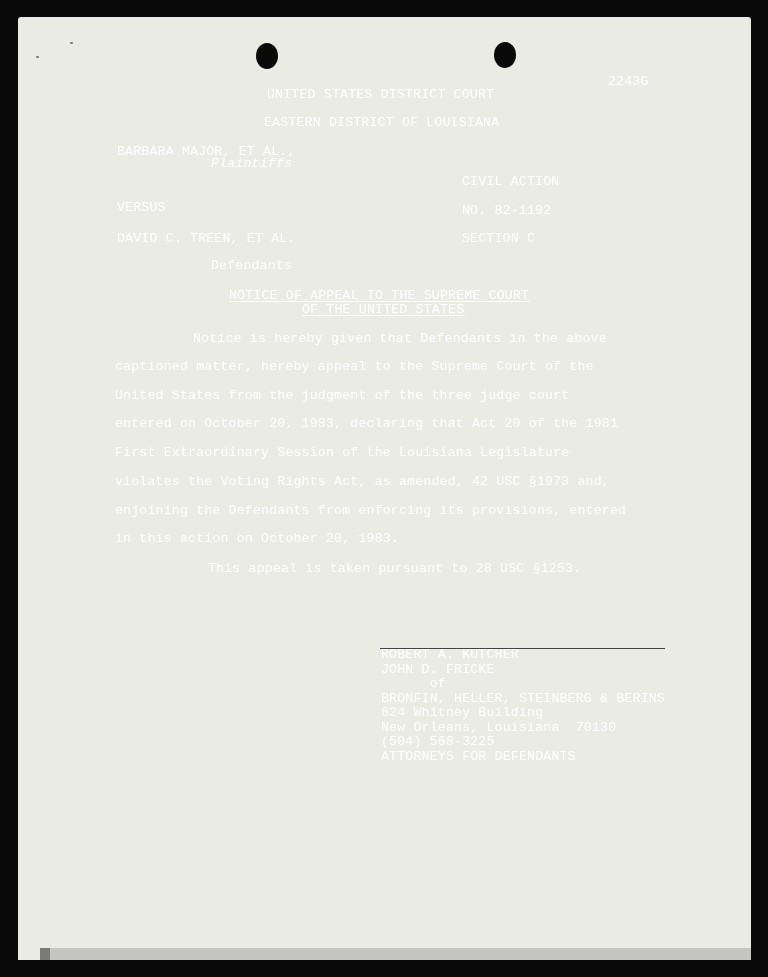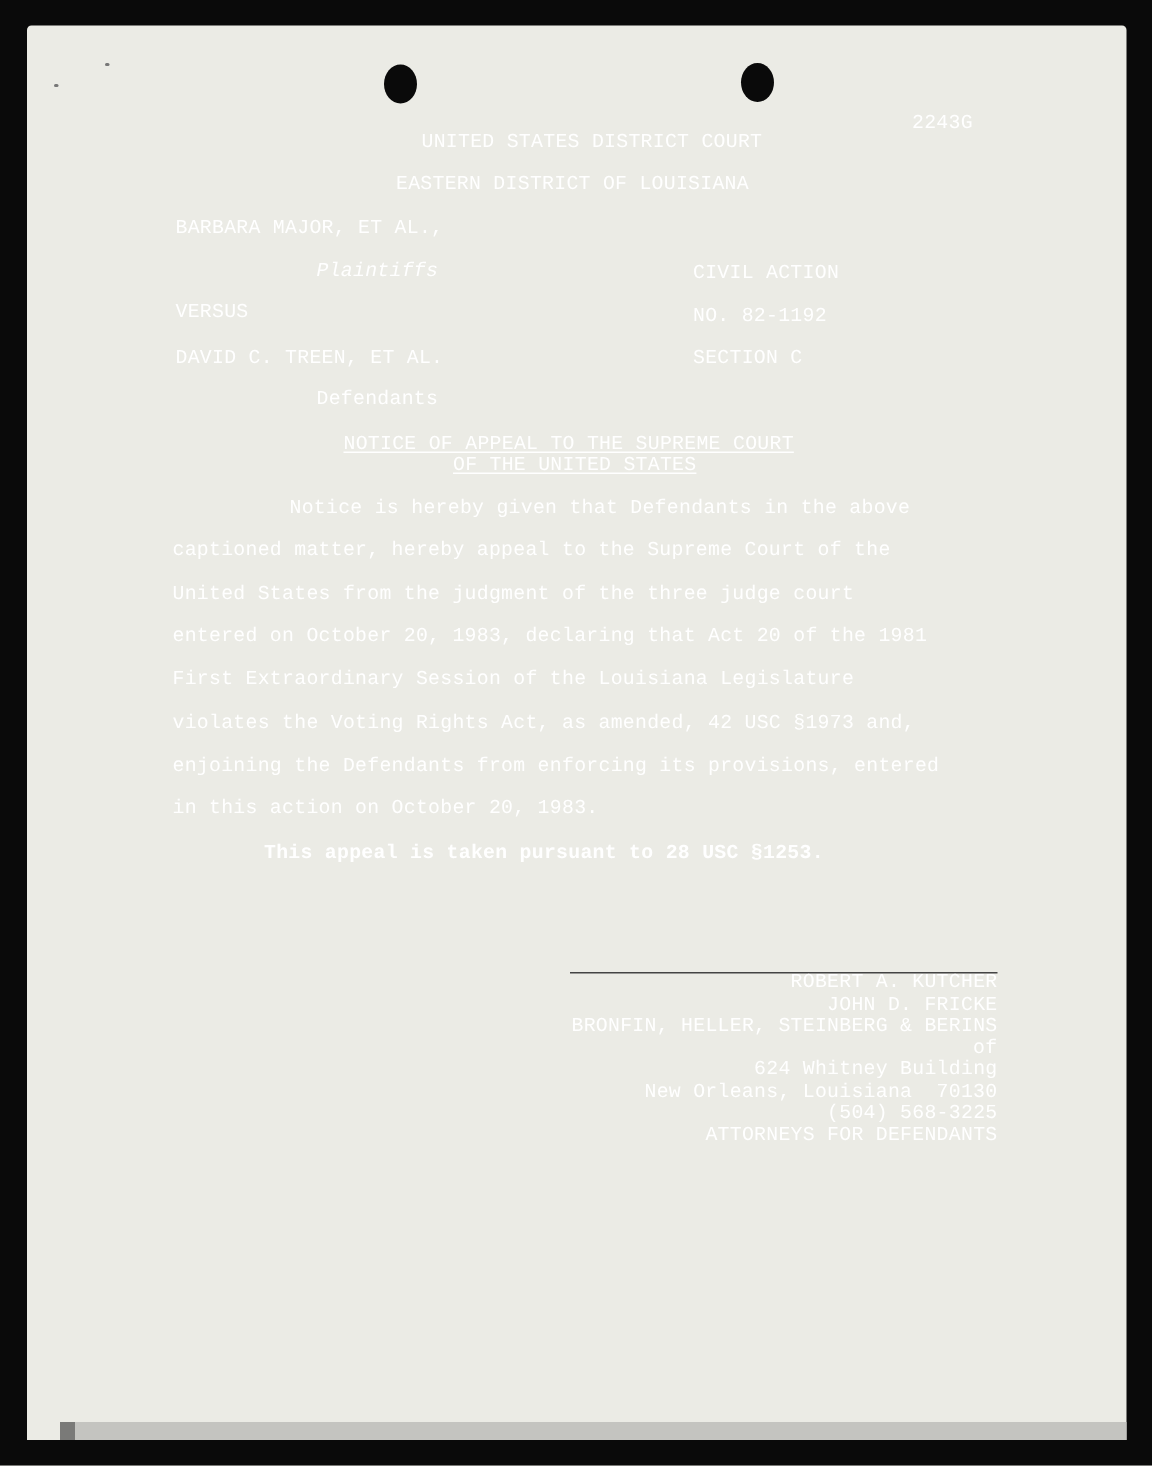--- a/index.html
+++ b/index.html
@@ -19,41 +19,41 @@
 <div class="page"></div>
 <div class="bottom-strip"></div>
 <div class="bottom-tab"></div>
 
 <div class="hole" style="left:256px;top:43px;"></div>
 <div class="hole" style="left:494px;top:42px;"></div>
 <div class="speck" style="left:36px;top:56px;"></div>
 <div class="speck" style="left:70px;top:42px;"></div>
 
 <div class="t" style="left:608px;top:74px;">2243G</div>
-<div class="t" style="left:281px;top:87px;text-align:center;">UNITED STATES DISTRICT COURT</div>
+<div class="t" style="left:267px;top:87px;text-align:center;">UNITED STATES DISTRICT COURT</div>
 <div class="t" style="left:264px;top:115px;">EASTERN DISTRICT OF LOUISIANA</div>
 
 <div class="t" style="left:117px;top:144px;">BARBARA MAJOR, ET AL.,</div>
-<div class="t" style="left:211px;top:173px;font-style:italic;">Plaintiffs</div>
+<div class="t" style="left:211px;top:156px;font-style:italic;">Plaintiffs</div>
 <div class="t" style="left:117px;top:200px;">VERSUS</div>
 <div class="t" style="left:117px;top:231px;">DAVID C. TREEN, ET AL.</div>
 <div class="t" style="left:211px;top:258px;">Defendants</div>
 
 <div class="t" style="left:462px;top:174px;">CIVIL ACTION</div>
 <div class="t" style="left:462px;top:203px;">NO. 82-1192</div>
 <div class="t" style="left:462px;top:231px;">SECTION C</div>
 
 <div class="t ul" style="left:229px;top:288px;">NOTICE OF APPEAL TO THE SUPREME COURT</div>
 <div class="t ul" style="left:302px;top:302px;">OF THE UNITED STATES</div>
 
 <div class="t" style="left:193px;top:331px;">Notice is hereby given that Defendants in the above</div>
 <div class="t" style="left:115px;top:359px;">captioned matter, hereby appeal to the Supreme Court of the</div>
 <div class="t" style="left:115px;top:388px;">United States from the judgment of the three judge court</div>
 <div class="t" style="left:115px;top:416px;">entered on October 20, 1983, declaring that Act 20 of the 1981</div>
 <div class="t" style="left:115px;top:445px;">First Extraordinary Session of the Louisiana Legislature</div>
 <div class="t" style="left:115px;top:474px;text-align:center;">violates the Voting Rights Act, as amended, 42 USC §1973 and,</div>
 <div class="t" style="left:115px;top:503px;">enjoining the Defendants from enforcing its provisions, entered</div>
 <div class="t" style="left:115px;top:531px;">in this action on October 20, 1983.</div>
 
-<div class="t" style="left:176px;top:561px;font-weight:bold;">This appeal is taken pursuant to 28 USC §1253.</div>
+<div class="t" style="left:208px;top:561px;">This appeal is taken pursuant to 28 USC §1253.</div>
 
 <div class="sigline"></div>
-<div class="t" style="left:381px;top:648px;line-height:14.5px;text-align:right;"><div>ROBERT A. KUTCHER</div><div>JOHN D. FRICKE</div><div>BRONFIN, HELLER, STEINBERG &amp; BERINS</div><div>      of</div><div>624 Whitney Building</div><div>New Orleans, Louisiana  70130</div><div>(504) 568-3225</div><div>ATTORNEYS FOR DEFENDANTS</div></div>
+<div class="t" style="left:381px;top:648px;line-height:14.5px;"><div>ROBERT A. KUTCHER</div><div>JOHN D. FRICKE</div><div>      of</div><div>BRONFIN, HELLER, STEINBERG &amp; BERINS</div><div>624 Whitney Building</div><div>New Orleans, Louisiana  70130</div><div>(504) 568-3225</div><div>ATTORNEYS FOR DEFENDANTS</div></div>
 
 </body></html>

